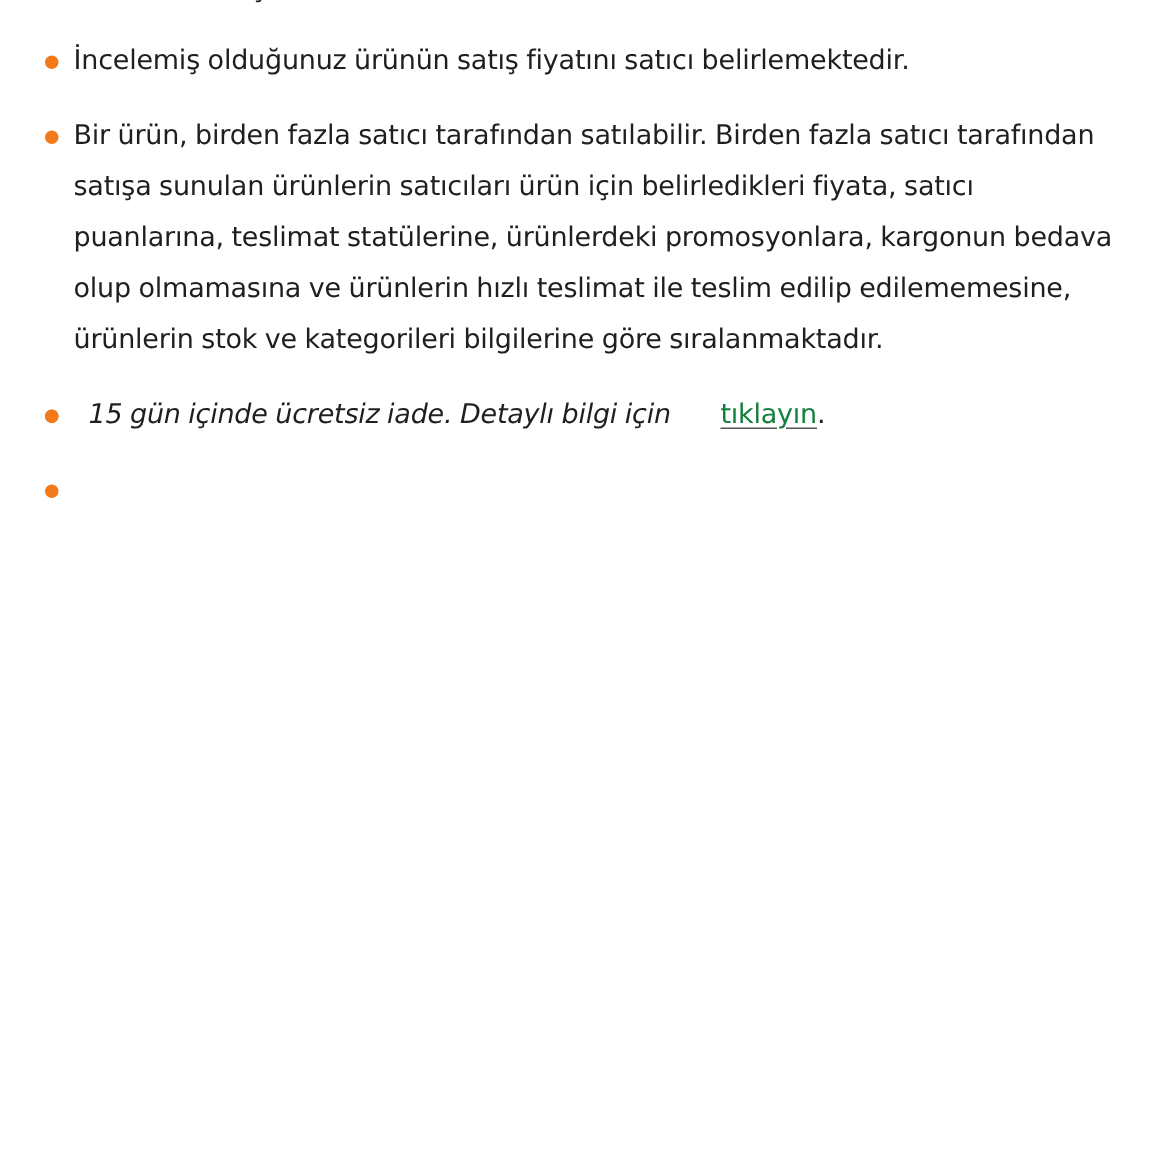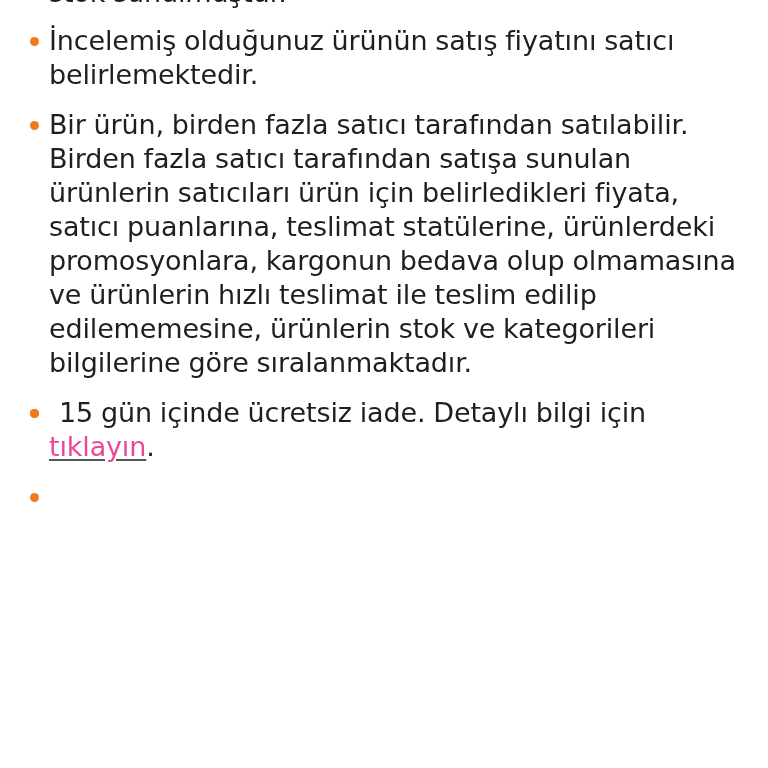--- a/index.html
+++ b/index.html
@@ -23,46 +23,47 @@
     }
     .list {
       list-style: none;
       margin: 0;
       padding: 0;
     }
     .item {
       position: relative;
       padding-left: 49px;
       padding-right: 18px;
-      font-size: 27px;
+      font-size: 18px;
       line-height: 34px;
       letter-spacing: -0.15px;
       margin-bottom: 16px;
       word-spacing: -0.5px;
     }
     .item.continuation {
       margin-bottom: 14px;
     }
     .bullet {
       position: absolute;
       left: 30px;
       top: 13px;
       width: 9px;
       height: 9px;
       border-radius: 50%;
       background: #f27a1a;
     }
     .link {
-      color: #ec4899;
+      color: #15803d;
       text-decoration: underline;
       text-decoration-color: #555555;
       text-underline-offset: 3px;
       cursor: pointer;
+      margin-left: 28px;
     }
-    .lead-space { padding-left: 10px; }
+    .lead-space { padding-left: 10px; font-style: italic; }
   </style>
 </head>
 <body>
 
 <div class="content">
   <ul class="list">
     <li class="item continuation">
       <span>stok sunulmuştur.</span>
     </li>
     <li class="item">

